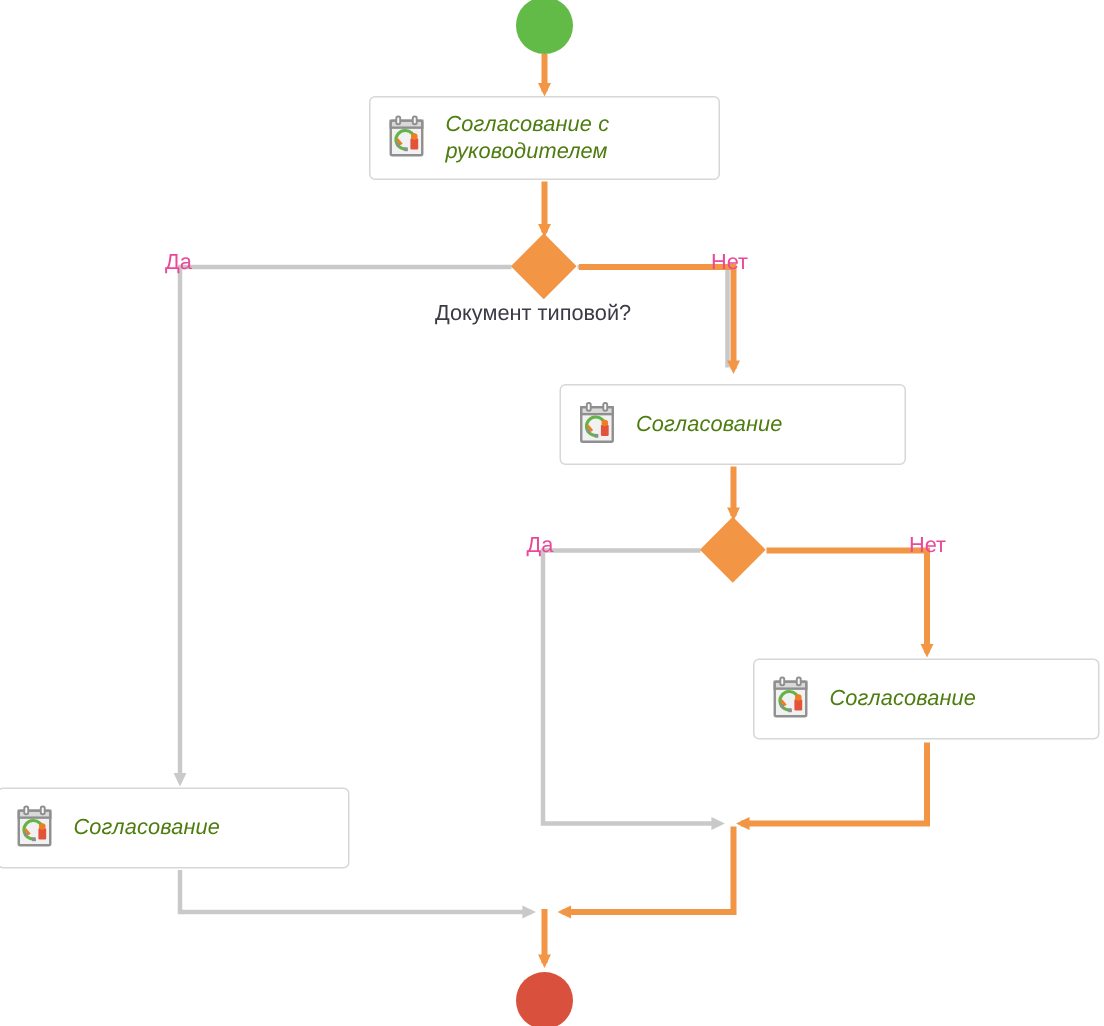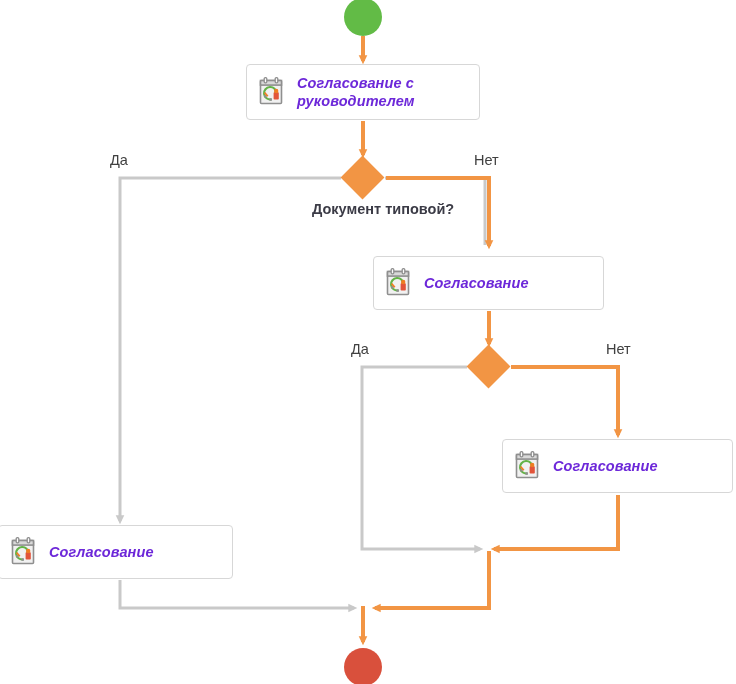--- a/index.html
+++ b/index.html
@@ -59,31 +59,31 @@
   .task .icon-wrap {
     flex: 0 0 auto;
     width: 30px;
     height: 32px;
     margin-right: 11px;
     display: block;
   }
   .task .task-label {
     font-style: italic;
     font-size: 14.5px;
-    color: #6d28d9;
+    color: #4d7c0f;
     line-height: 1.25;
     letter-spacing: 0.1px;
-    font-weight: bold;
   }
   
   .edge-label {
     position: absolute;
     font-size: 14.5px;
-    color: #404040;
+    color: #ec4899;
     white-space: nowrap;
+    margin-top: 15px;
   }
   .gateway-label {
     position: absolute;
     font-size: 14.5px;
     color: #3b3b46;
     white-space: nowrap;
   }
 </style>
 </head>
 <body>
@@ -164,21 +164,21 @@
         <rect x="13.4" y="22.3" width="2.5" height="2.5" fill="#8f8f8f"></rect>
         <path d="M8.6,16.6 L11.8,20.2" stroke="#ef7d22" stroke-width="1.7" fill="none"></path>
         <rect x="17.6" y="16.2" width="5.2" height="7.4" rx="0.8" fill="#e2543a"></rect>
         <circle cx="20.2" cy="15.0" r="2.2" fill="#ef7d22"></circle>
       </svg>
     </span>
     <span class="task-label">Согласование с руководителем</span>
   </div>
 
   <div class="diamond" style="left:347px; top:162px;"></div>
-  <div class="gateway-label" style="left:312px; top:201px;font-weight:bold;">Документ типовой?</div>
+  <div class="gateway-label" style="left:290px; top:201px;">Документ типовой?</div>
   <div class="edge-label" style="left:110px; top:152px;">Да</div>
   <div class="edge-label" style="left:474px; top:152px;">Нет</div>
 
   <div class="task" style="left:373px; top:256px; width:231px; height:54px;">
     <span class="icon-wrap">
       <svg viewBox="0 0 30 32" width="30" height="32" xmlns="http://www.w3.org/2000/svg">
         <rect x="4.5" y="4.5" width="21" height="23" rx="1" fill="#f1f1f1" stroke="#8f8f8f" stroke-width="1.6"></rect>
         <rect x="4.5" y="4.5" width="21" height="4.6" fill="#d9d9d9" stroke="#8f8f8f" stroke-width="1.6"></rect>
         <rect x="8.2" y="1.6" width="2.6" height="5.2" rx="1.1" fill="#fbfbfb" stroke="#8f8f8f" stroke-width="1.3"></rect>
         <rect x="19.2" y="1.6" width="2.6" height="5.2" rx="1.1" fill="#fbfbfb" stroke="#8f8f8f" stroke-width="1.3"></rect>

